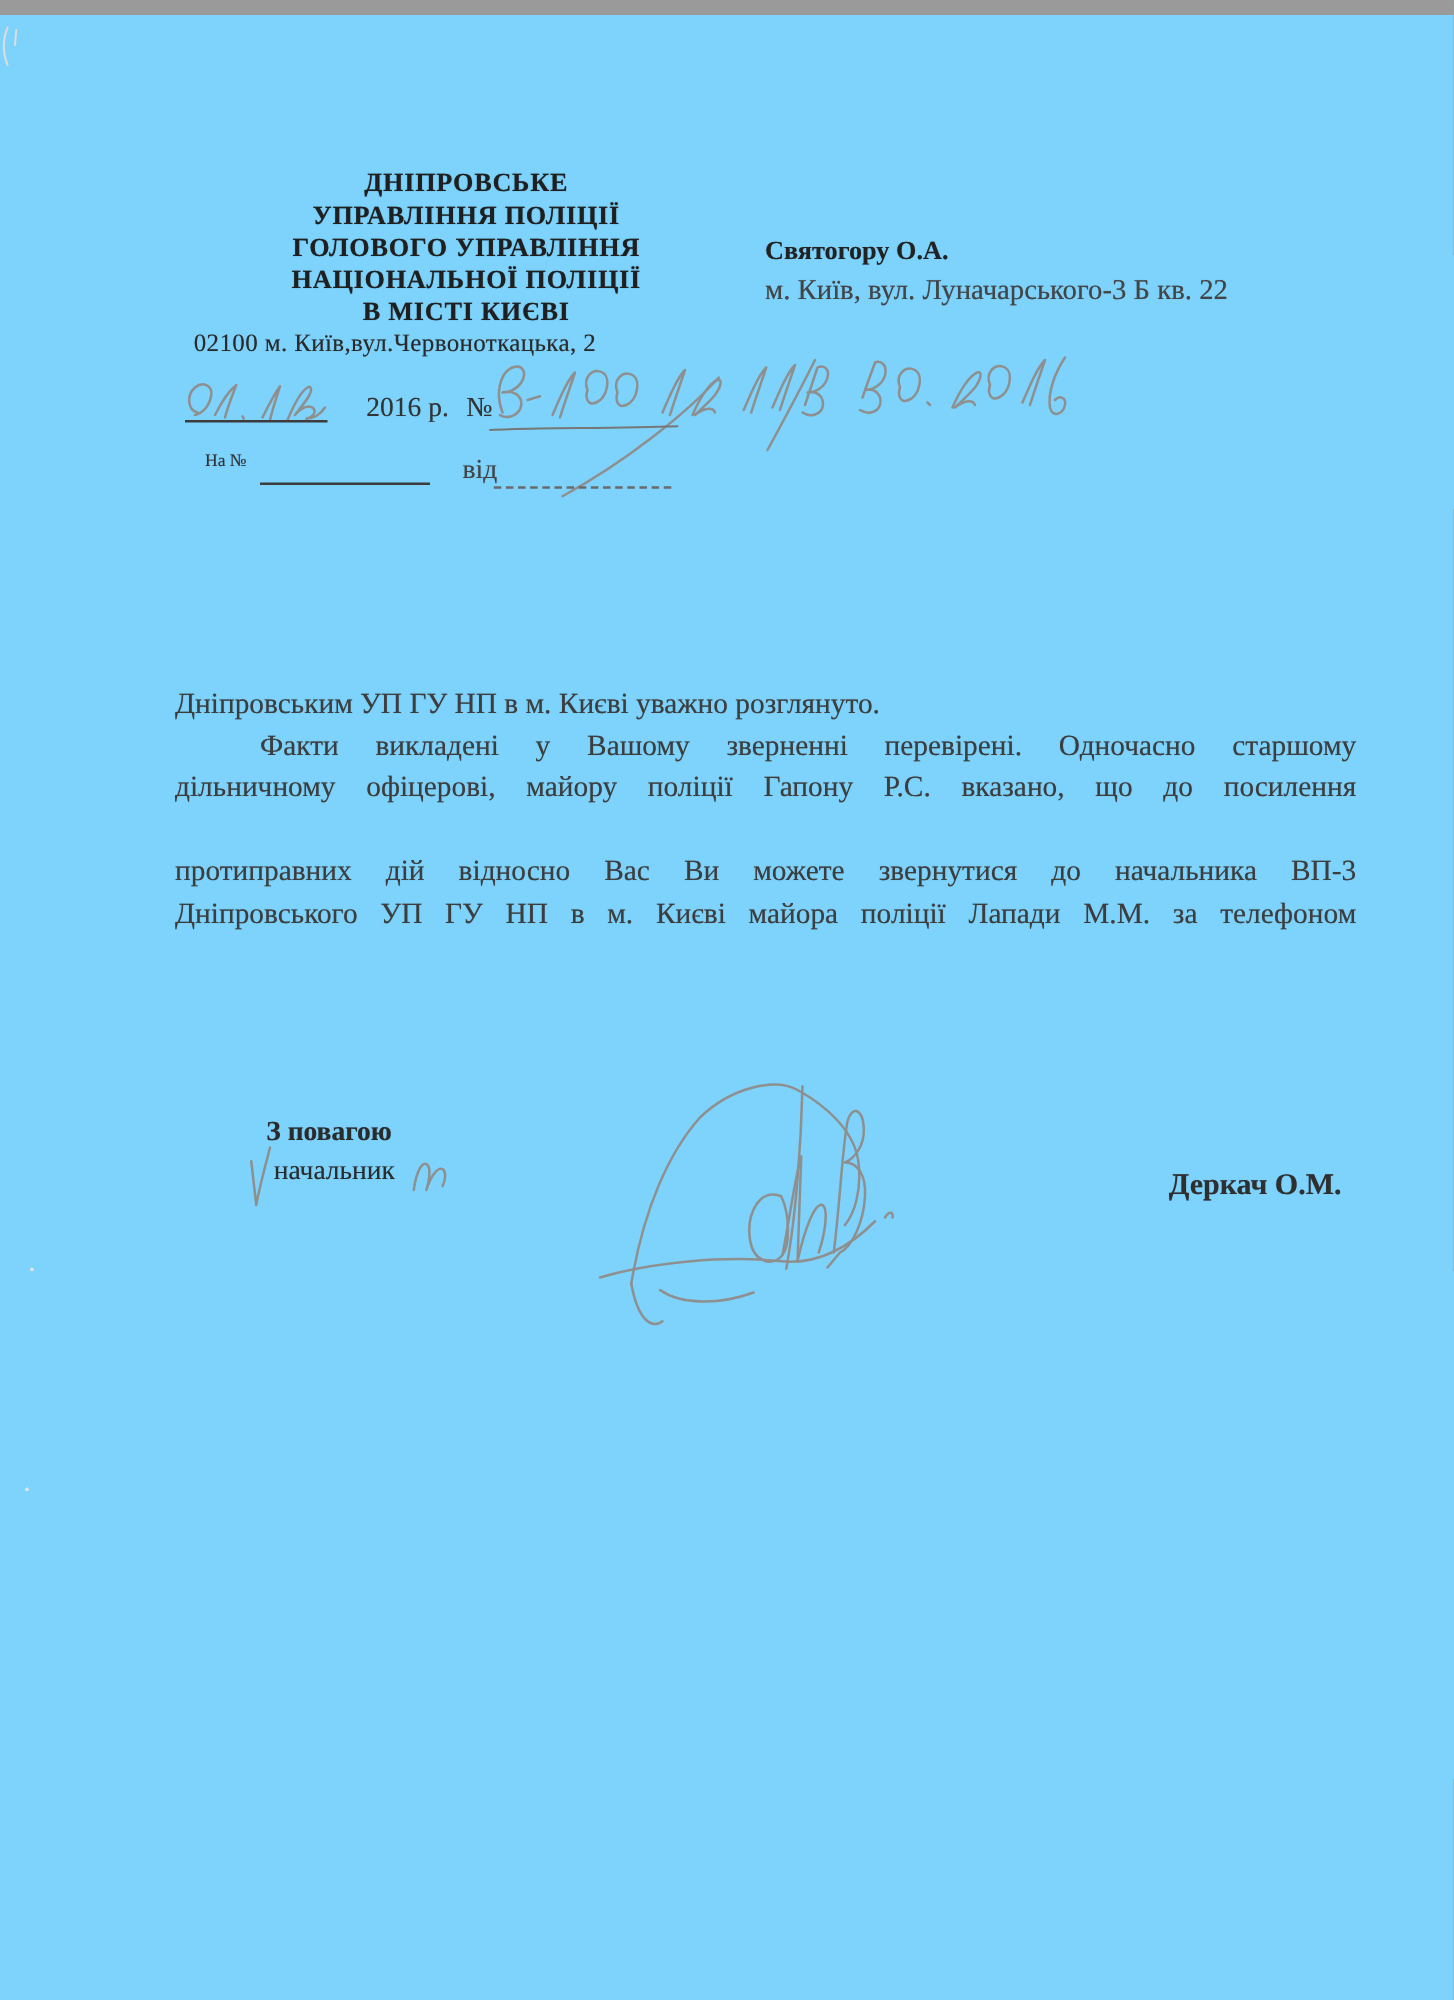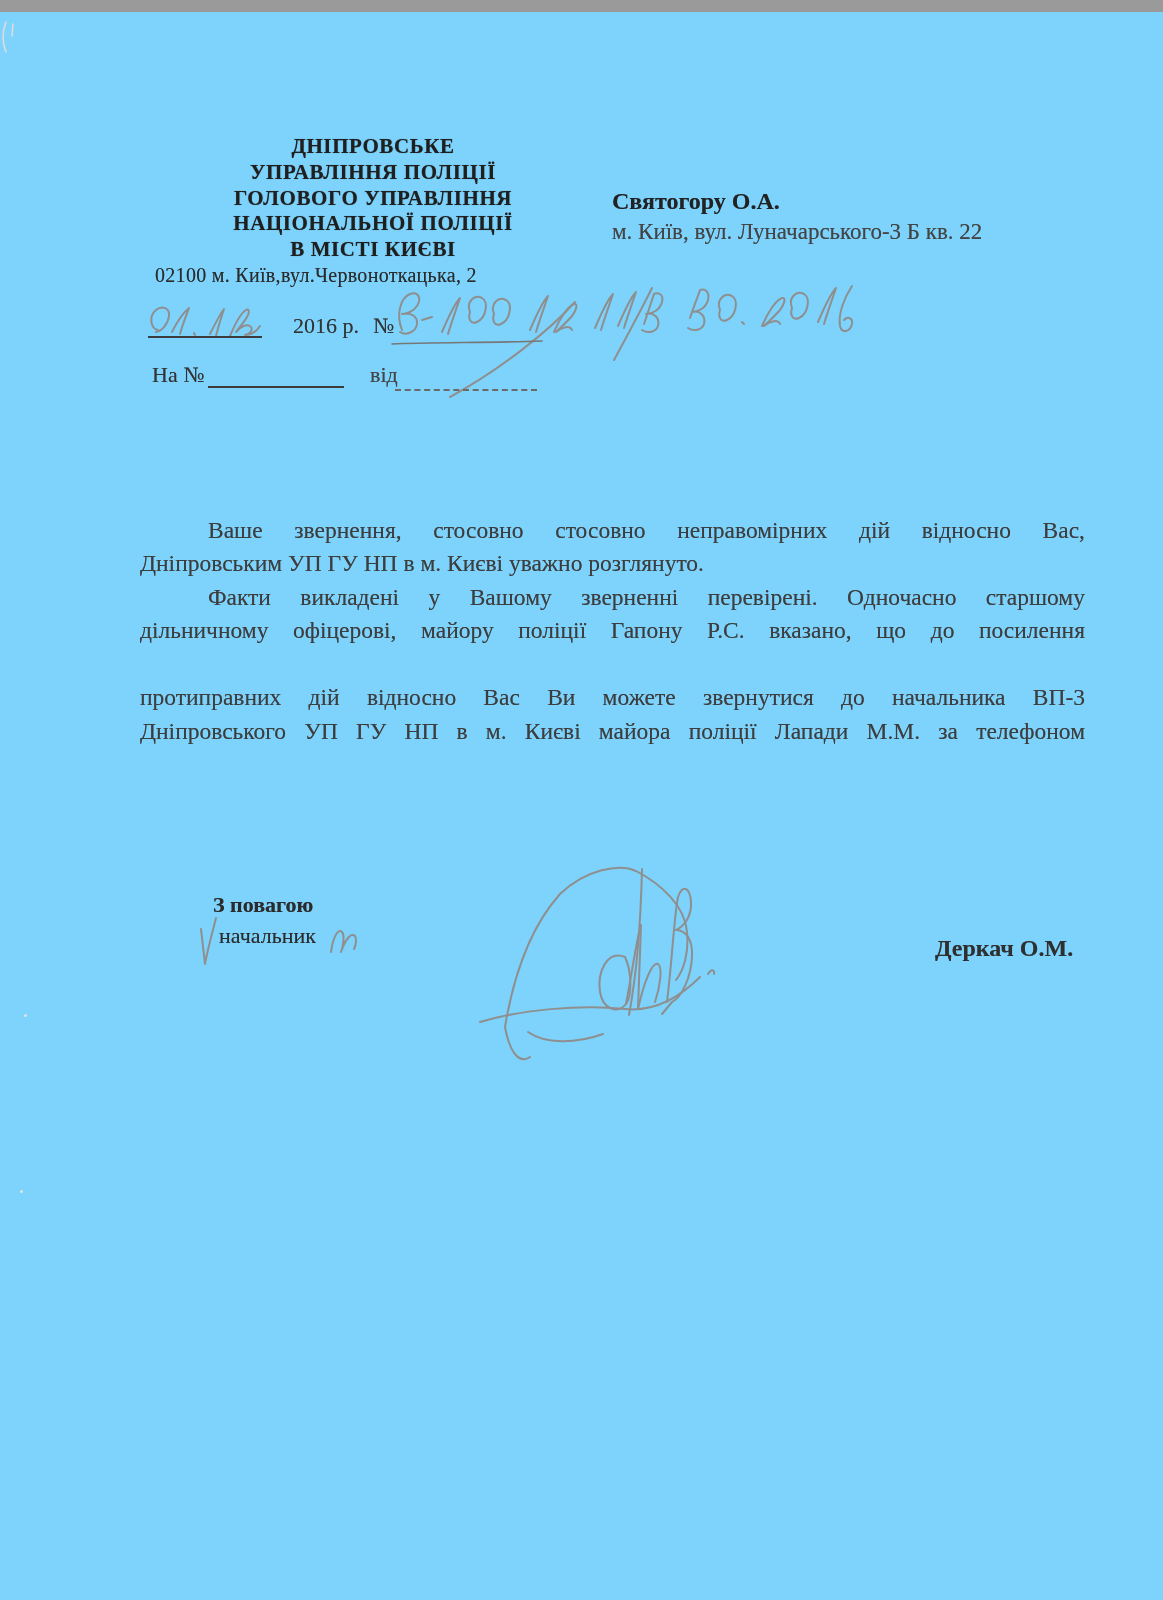--- a/index.html
+++ b/index.html
@@ -15,27 +15,27 @@
   .abs{position:absolute;}
   .txt{white-space:nowrap;text-shadow:0 0 0.6px rgba(40,40,40,0.45);}
   
   .org{
     left:178px;top:122px;width:390px;
     text-align:center;font-weight:bold;
     font-size:21px;line-height:25.8px;letter-spacing:0.6px;
     color:#1f1f1f;text-shadow:0 0 0.8px rgba(20,20,20,0.55);
   }
   .org-addr{left:155px;top:252px;font-size:20px;color:#2a2a2a;letter-spacing:0.3px;}
-  .recipient-name{left:612px;top:176px;font-size:24px;font-weight:bold;color:#222;}
+  .recipient-name{left:612px;top:176px;font-size:21px;font-weight:bold;color:#222;}
   .recipient-addr{left:612px;top:207px;font-size:23px;color:#444;}
   
   .year{left:293px;top:301px;font-size:22px;color:#333;}
   .numsign{left:373px;top:301px;font-size:22px;color:#333;}
   .date-underline{left:148px;top:324px;width:114px;height:2px;background:#3c3c3c;}
-  .na-label{left:152px;top:350px;font-size:22px;color:#333;}
+  .na-label{left:164px;top:350px;font-size:14px;color:#333;}
   .na-underline{left:208px;top:374px;width:136px;height:0;border-bottom:2px solid #3c3c3c;}
   .vid-label{left:370px;top:350px;font-size:22px;color:#444;}
   .vid-underline{left:395px;top:377px;width:142px;height:0;border-bottom:2px dashed #6a6a6a;}
   
   .bodyline{
     left:140px;width:945px;
     font-size:23.5px;line-height:28px;color:#3d3d3d;
     text-shadow:0 0 0.6px rgba(50,50,50,0.5);
     text-align:justify;white-space:normal;
   }
@@ -106,21 +106,20 @@
     <path d="M428,52 C434,38 440,24 446,18 C442,30 437,44 434,54"></path>
     <path d="M462,16 C454,28 448,44 450,56 C452,64 460,62 462,54 C463,48 458,46 454,50"></path>
     <path class="thin" style="stroke:#777" d="M2,74 C40,72 100,73 152,71"></path>
   </svg>
 
   <div class="abs txt na-label">На №</div>
   <div class="abs na-underline"></div>
   <div class="abs txt vid-label">від</div>
   <div class="abs vid-underline"></div>
 
-  <div class="abs bodyline jlast indent" style="top:504px;">Ваше звернення, стосовно стосовно неправомірних дій відносно Вас,</div>
   <div class="abs bodyline jlast indent" style="top:571px;">Факти викладені у Вашому зверненні перевірені. Одночасно старшому</div>
   <div class="abs bodyline llast" style="top:537px;">Дніпровським  УП ГУ НП в м. Києві уважно розглянуто.</div>
   <div class="abs bodyline jlast" style="top:604px;">дільничному офіцерові,  майору поліції Гапону Р.С. вказано, що до посилення</div>
   <div class="abs bodyline jlast" style="top:671px;">протиправних дій відносно Вас Ви можете звернутися до начальника ВП-3</div>
   <div class="abs bodyline jlast" style="top:705px;">Дніпровського УП ГУ НП в м. Києві майора поліції Лапади М.М. за телефоном</div>
 
   <div class="abs txt salutation">З повагою</div>
   <div class="abs txt sign-title">начальник</div>
 
   <svg class="pen abs" style="left:195px;top:900px;" width="170" height="60" viewBox="0 0 170 60">

